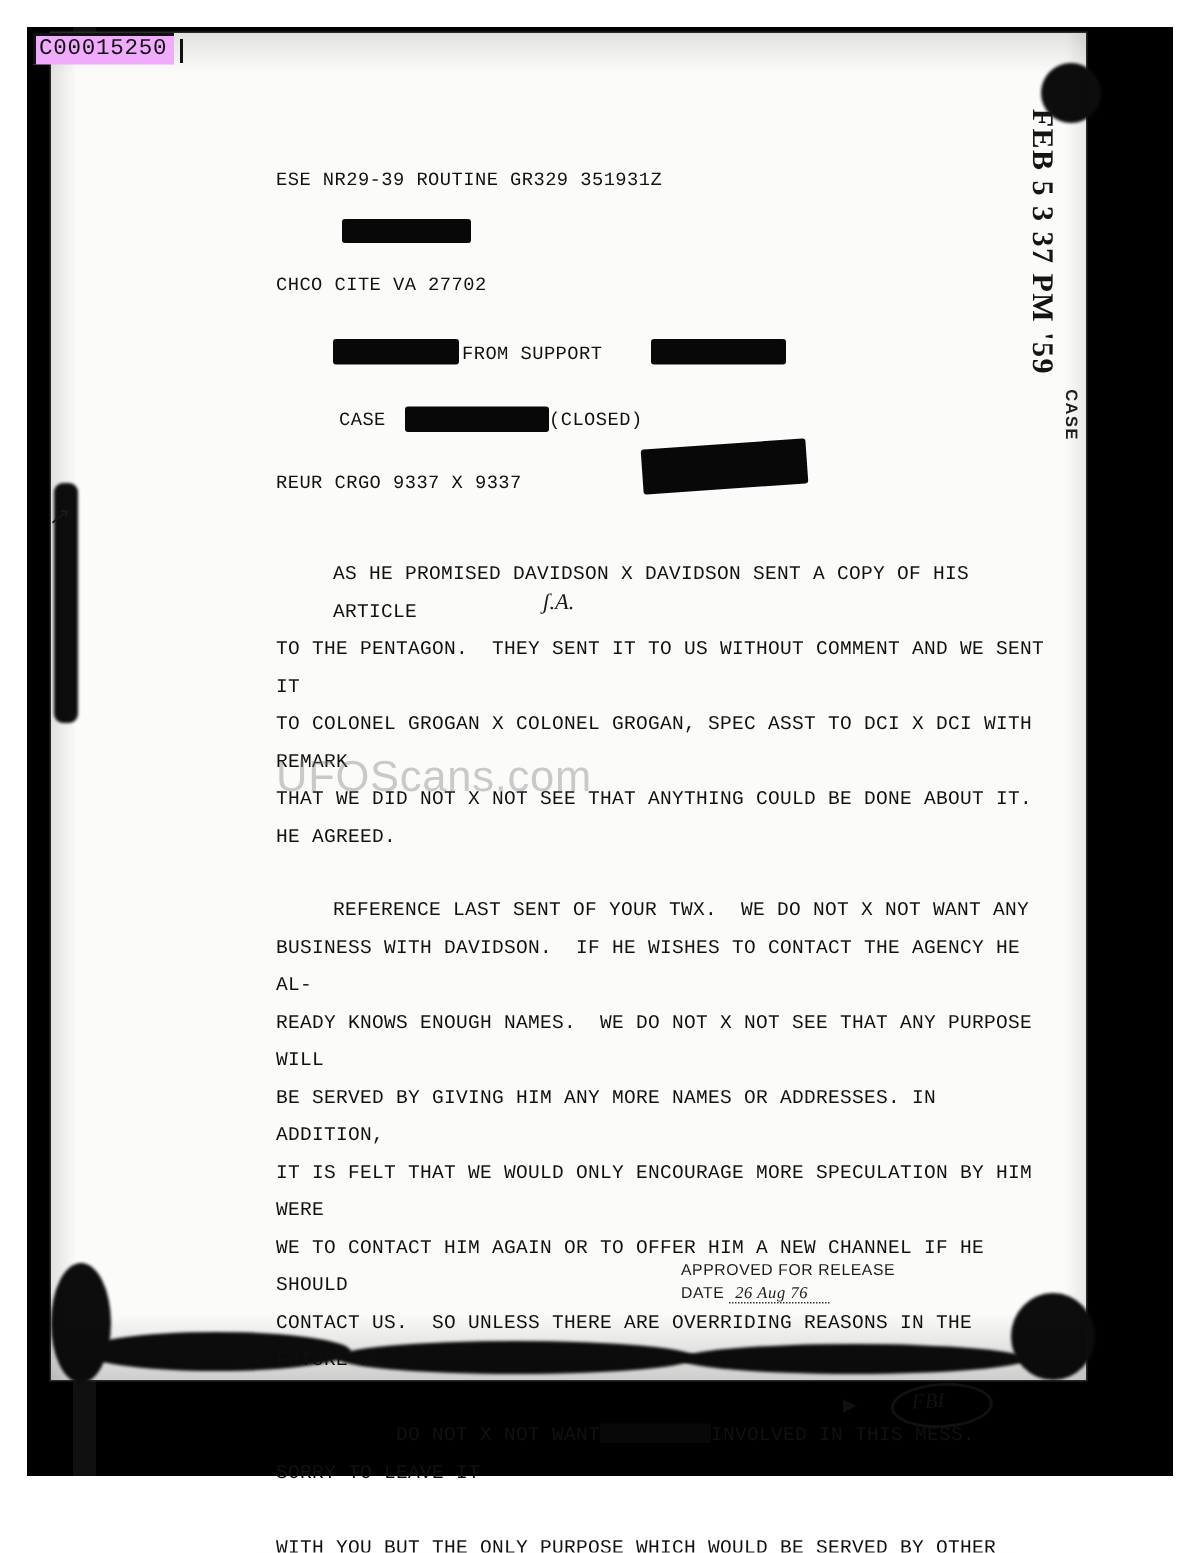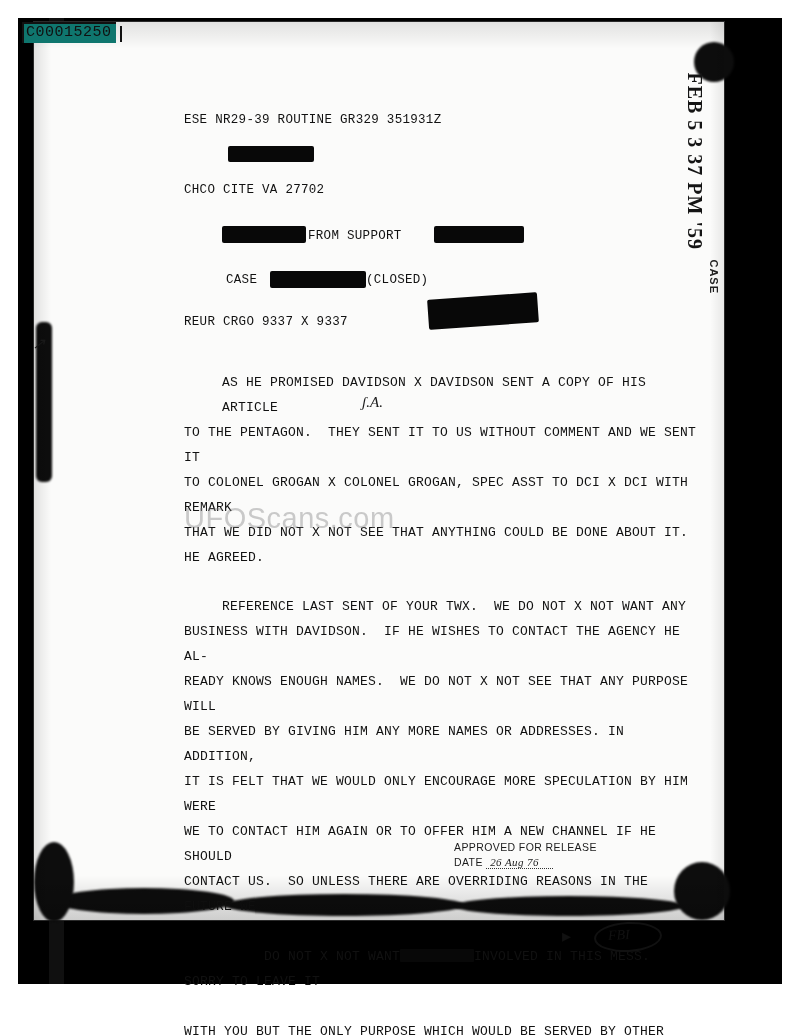--- a/index.html
+++ b/index.html
@@ -75,21 +75,21 @@
 
   
   .archive-id {
     position: absolute;
     left: 22px;
     top: 22px;
     font-family: "Liberation Mono", monospace;
     font-size: 15px;
     letter-spacing: .5px;
     color: #101010;
-    background: #0f766e;
+    background: #f0abfc;
     padding: 1px 4px 2px 2px;
     border-left: 2px solid #111;
     border-top: 2px solid #111;
     line-height: 1.05;
     white-space: nowrap;
   }
   .archive-id .tick {
     position: absolute;
     right: -6px;
     top: 2px;

